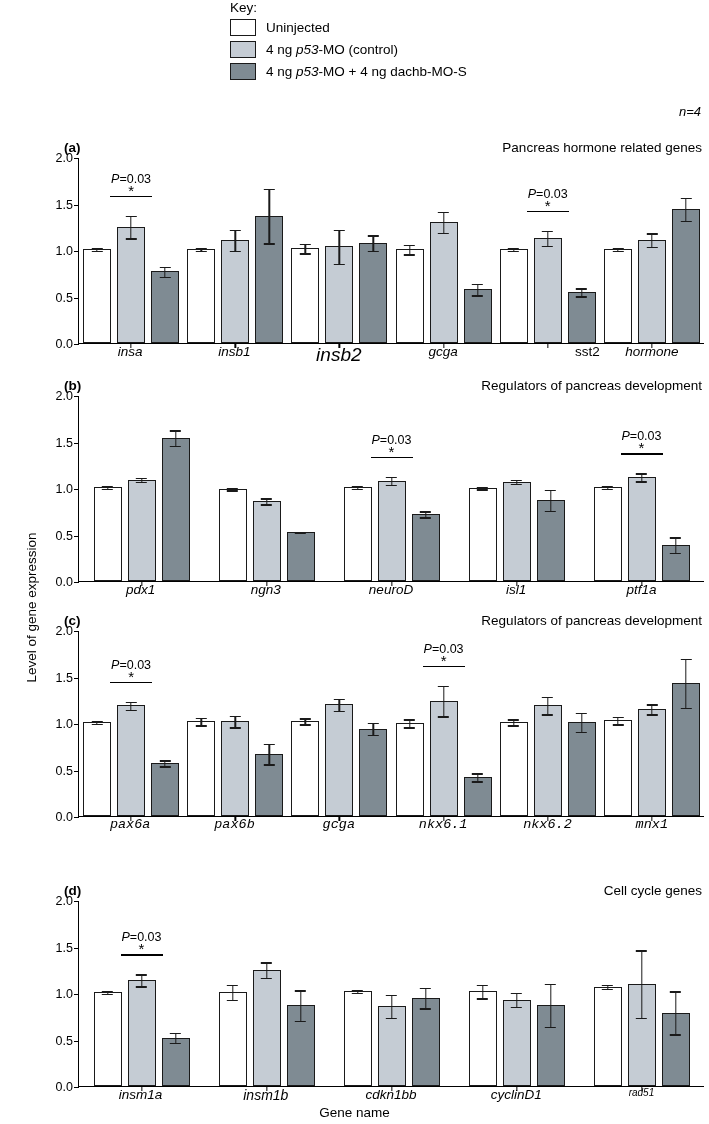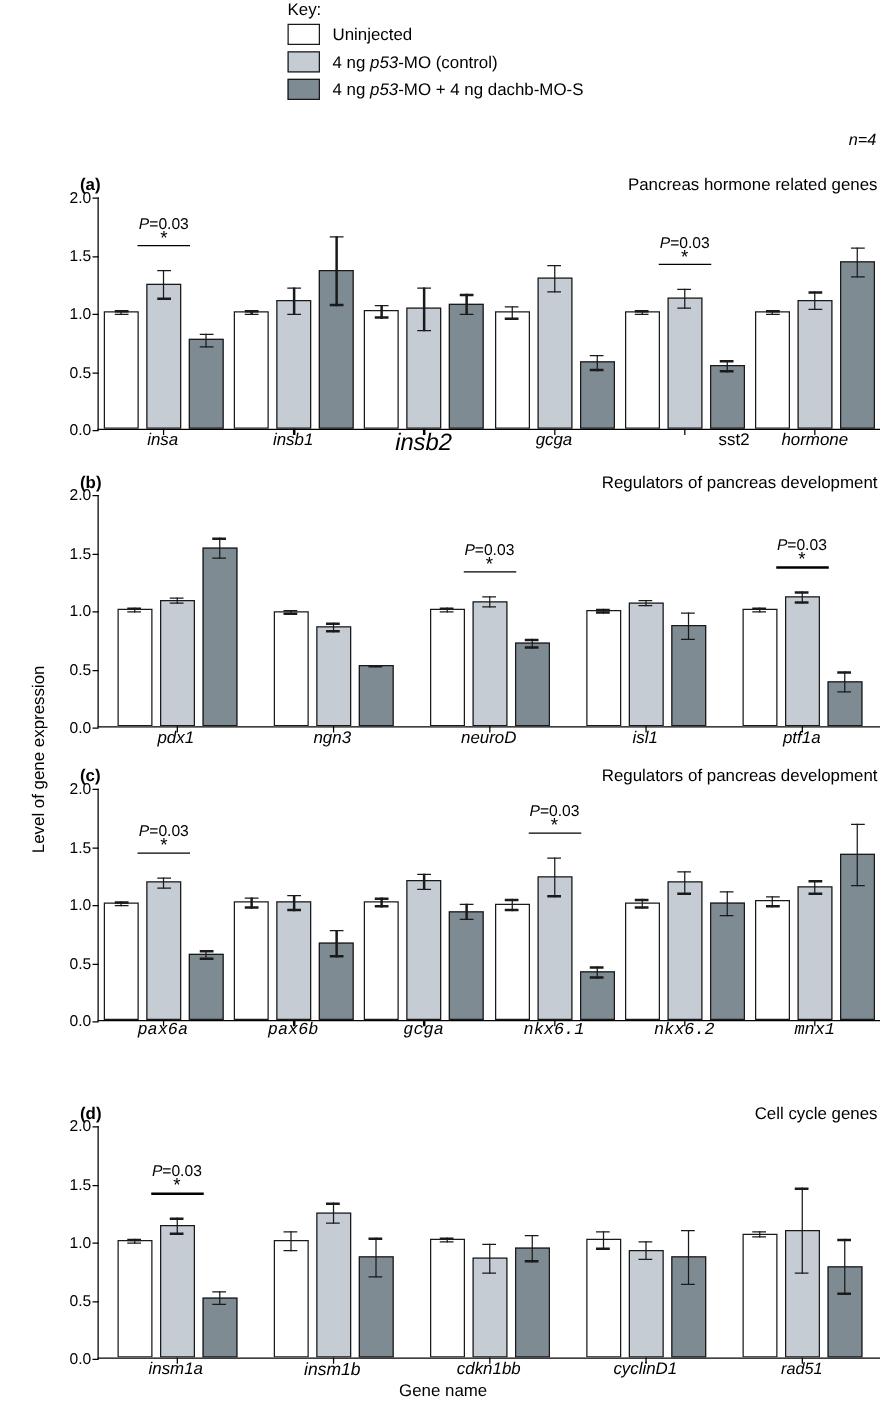--- a/index.html
+++ b/index.html
@@ -645,18 +645,18 @@
               </div>
             </div>
           </div>
         </div>
         <div class="xlabels">
           <div style="position: absolute; left: 22px; right: 0px; top: 0px; display: flex;">
             <div style="flex: 1 1 0px; text-align: center; font-size: 13.5px; font-style: italic;">insm1a</div>
             <div style="flex: 1 1 0px; text-align: center; font-size: 14px; font-style: italic;">insm1b</div>
             <div style="flex: 1 1 0px; text-align: center; font-size: 13.5px; font-style: italic;">cdkn1bb</div>
             <div style="flex: 1 1 0px; text-align: center; font-size: 13.5px; font-style: italic;">cyclinD1</div>
-            <div style="flex: 1 1 0px; text-align: center; font-size: 13px; font-style: italic;">rad51</div>
+            <div style="flex: 1 1 0px; text-align: center; font-size: 10px; font-style: italic;">rad51</div>
           </div>
         </div>
       </div>
     </div>
 </div>
 
 </body></html>

